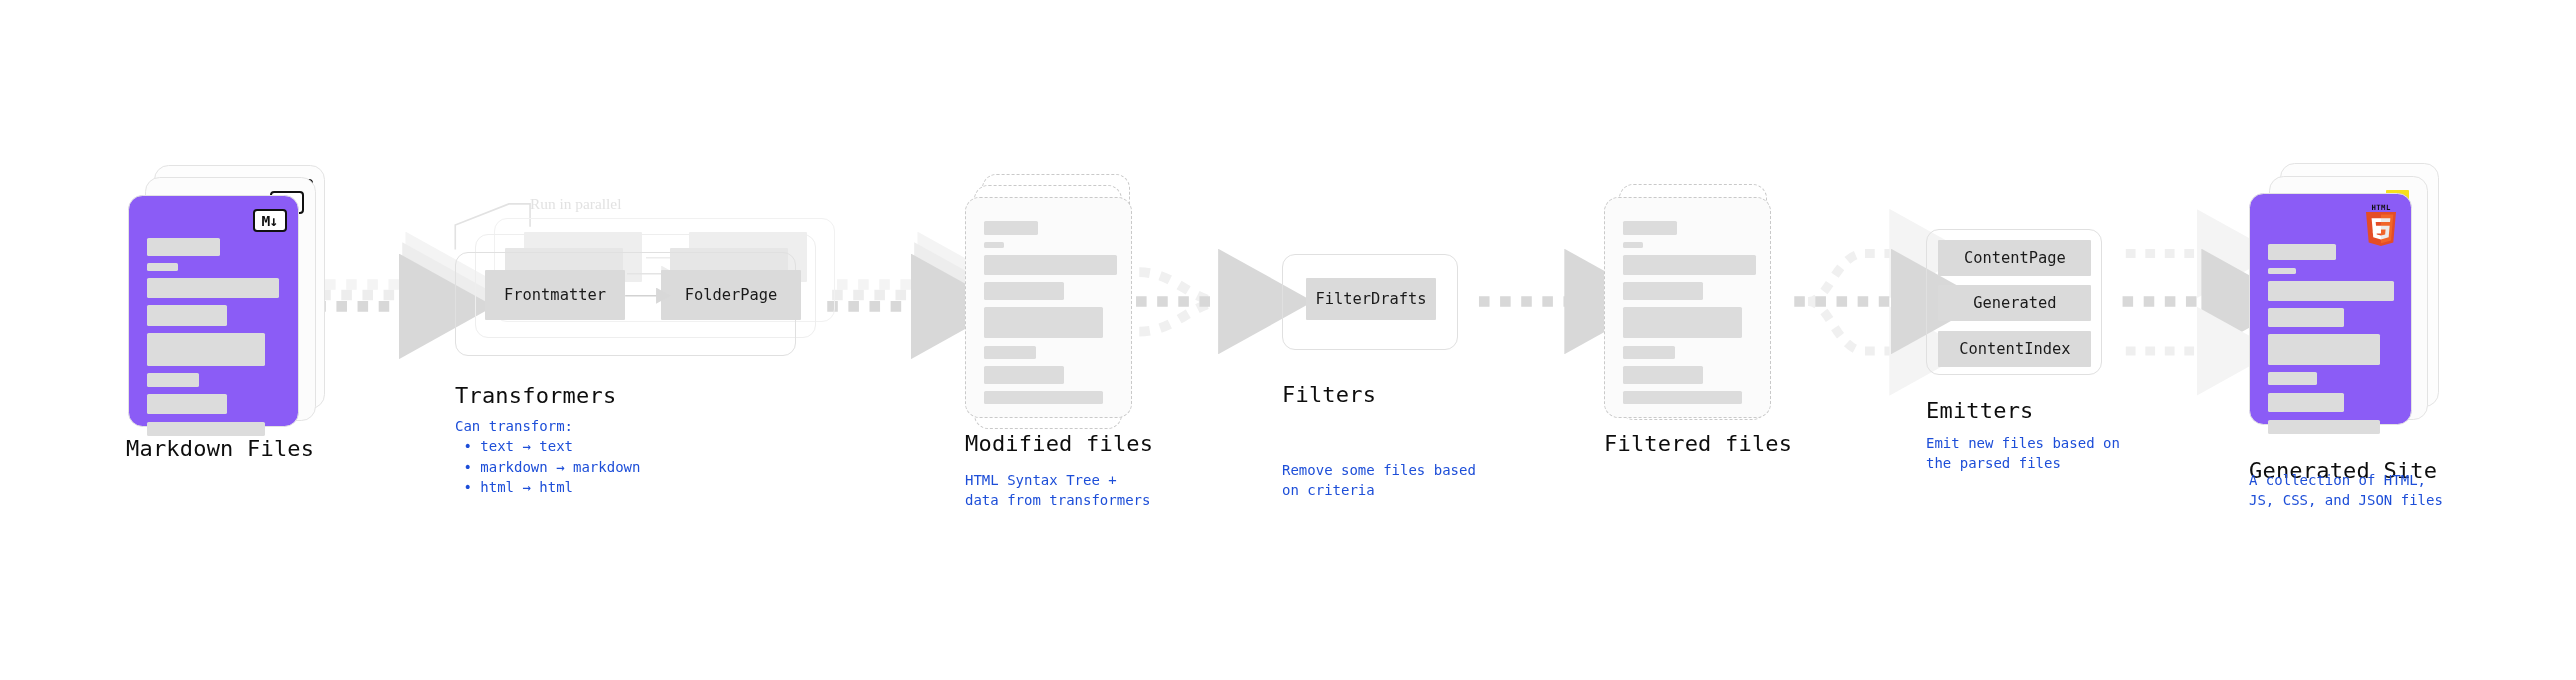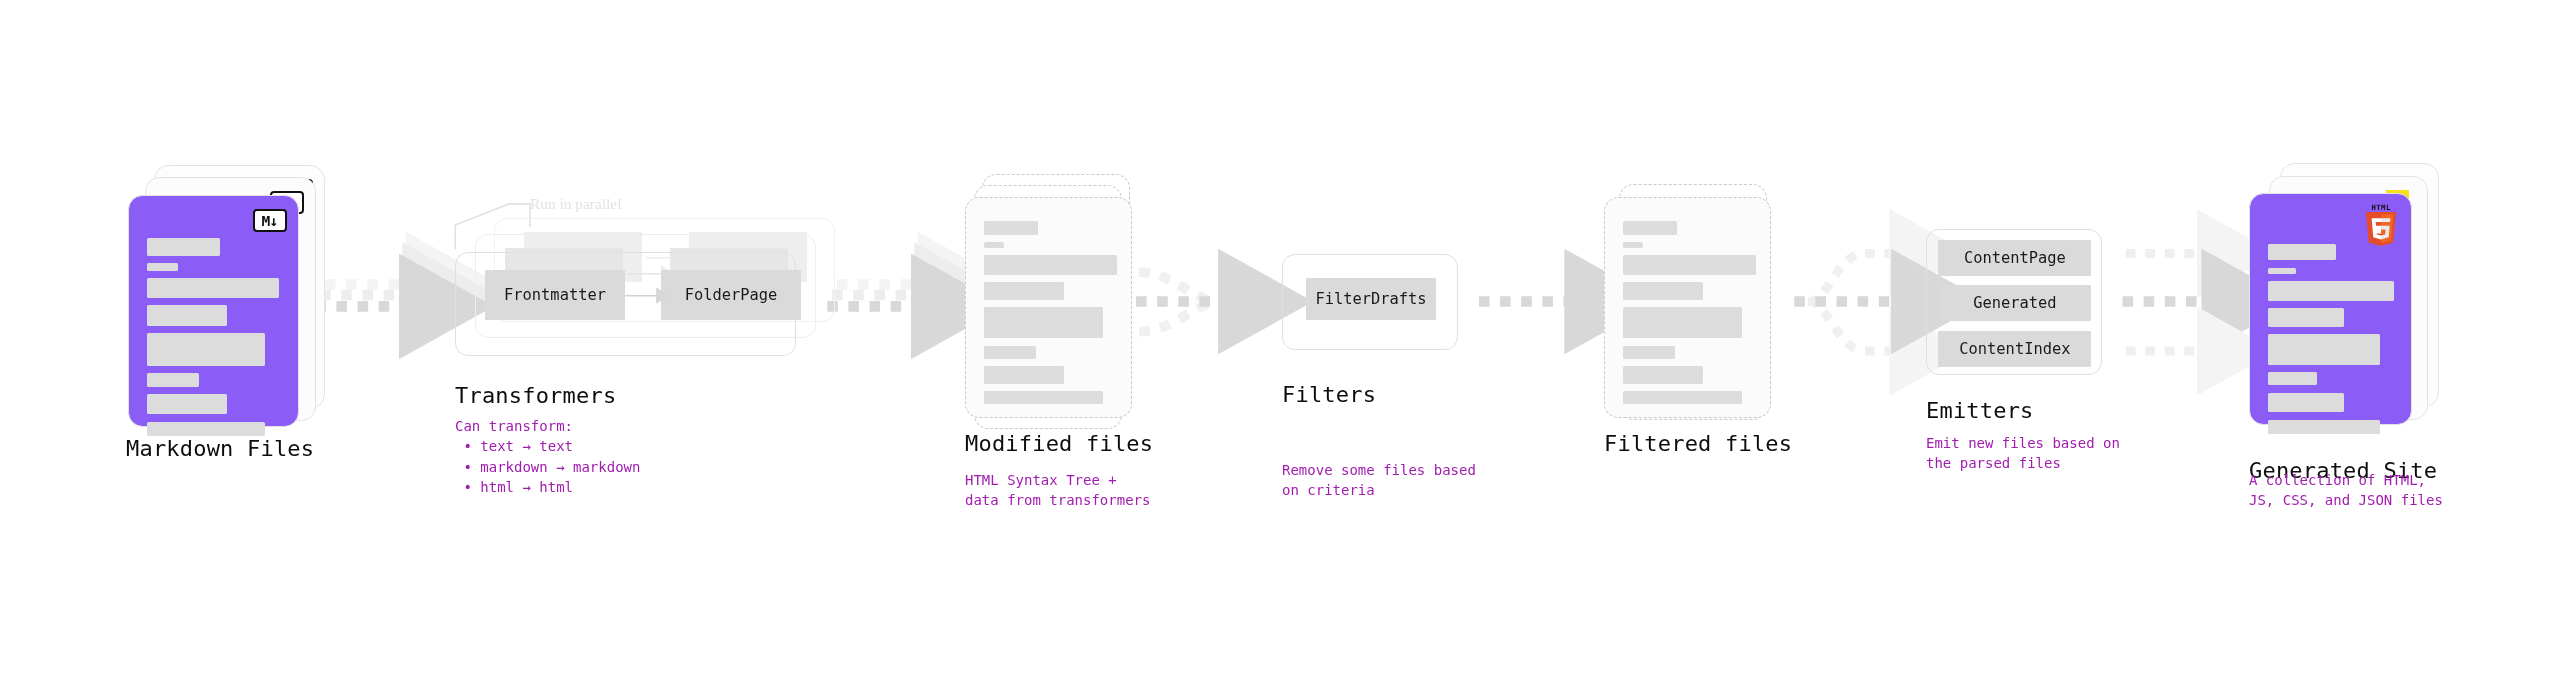--- a/index.html
+++ b/index.html
@@ -147,21 +147,21 @@
   .heading {
     position: absolute;
     font-size: 22px;
     color: #0d0d0d;
     white-space: nowrap;
     letter-spacing: 0.2px;
   }
   .sublabel {
     position: absolute;
     font-size: 14px;
-    color: #a21caf;
+    color: #1d4ed8;
     line-height: 20.3px;
     white-space: pre;
   }
   .annot {
     position: absolute;
     font-size: 15.4px;
     color: #e2e2e2;
     white-space: nowrap;
   }
 

